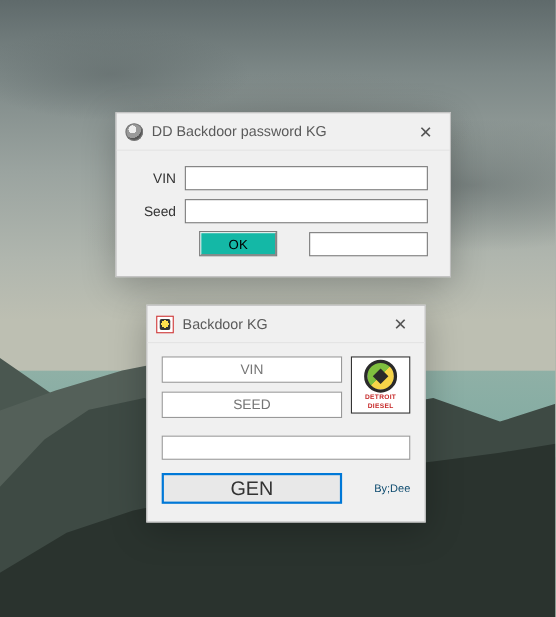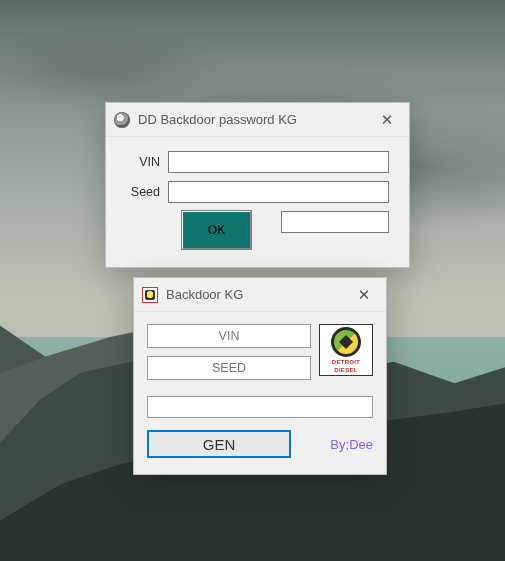--- a/index.html
+++ b/index.html
@@ -74,22 +74,22 @@
     .win1 { left:105px; top:102px; width:305px; }
     .w1-body { padding: 14px 20px 18px 16px; }
     .row { display:flex; align-items:center; margin-bottom:8px; }
     .row label { width:46px; font-size:12.5px; color:#333; text-align:right; padding-right:8px; }
     .row input.text {
       flex:1; height:22px; border:1px solid #7a7a7a;
       background:#fff; font-size:12px; padding:0 4px;
     }
     .row-btns { display:flex; justify-content:flex-start; padding-left:60px; gap:30px; margin-top:6px; }
     .btn-old {
-      width:80px; height:38px; font-size:12px;
-      background:#0f766e;
+      width:80px; height:21px; font-size:12px;
+      background:#14b8a6;
       border-top:1px solid #fff; border-left:1px solid #fff;
       border-right:1px solid #8a8a8a; border-bottom:1px solid #8a8a8a;
       outline:1px solid #7a7a7a;
       cursor:pointer;
     }
     .out-old {
       width:108px; height:22px; border:1px solid #7a7a7a; background:#fff;
     }
 
     
@@ -100,28 +100,28 @@
       width:164px; height:24px;
       border:1px solid #999; background:#fff;
       font-size:12.5px; color:#666; text-align:center;
     }
     .w2-output {
       width:100%; height:22px;
       border:1px solid #999; background:#fff;
       font-size:12.5px; color:#666;
     }
     .gen-btn {
-      width:144px; height:28px;
+      width:164px; height:28px;
       background:#e8e8e8;
       border:2px solid #0078d7;
-      font-size:15px; color:#333; cursor:pointer;
+      font-size:18px; color:#333; cursor:pointer;
       display:flex; align-items:center; justify-content:center;
     }
     .credit {
-      font-size:13px; color:#8b5cf6;
+      font-size:10px; color:#0c4a6e;
     }
     .bottom-row {
       display:flex; align-items:center; justify-content:space-between;
       margin-top:12px;
     }
 
     
     .app-icon-1 {
       width:16px; height:16px; border-radius:50%;
       background: radial-gradient(circle at 40% 35%, #eee 0 25%, #999 26% 55%, #555 56% 100%);

